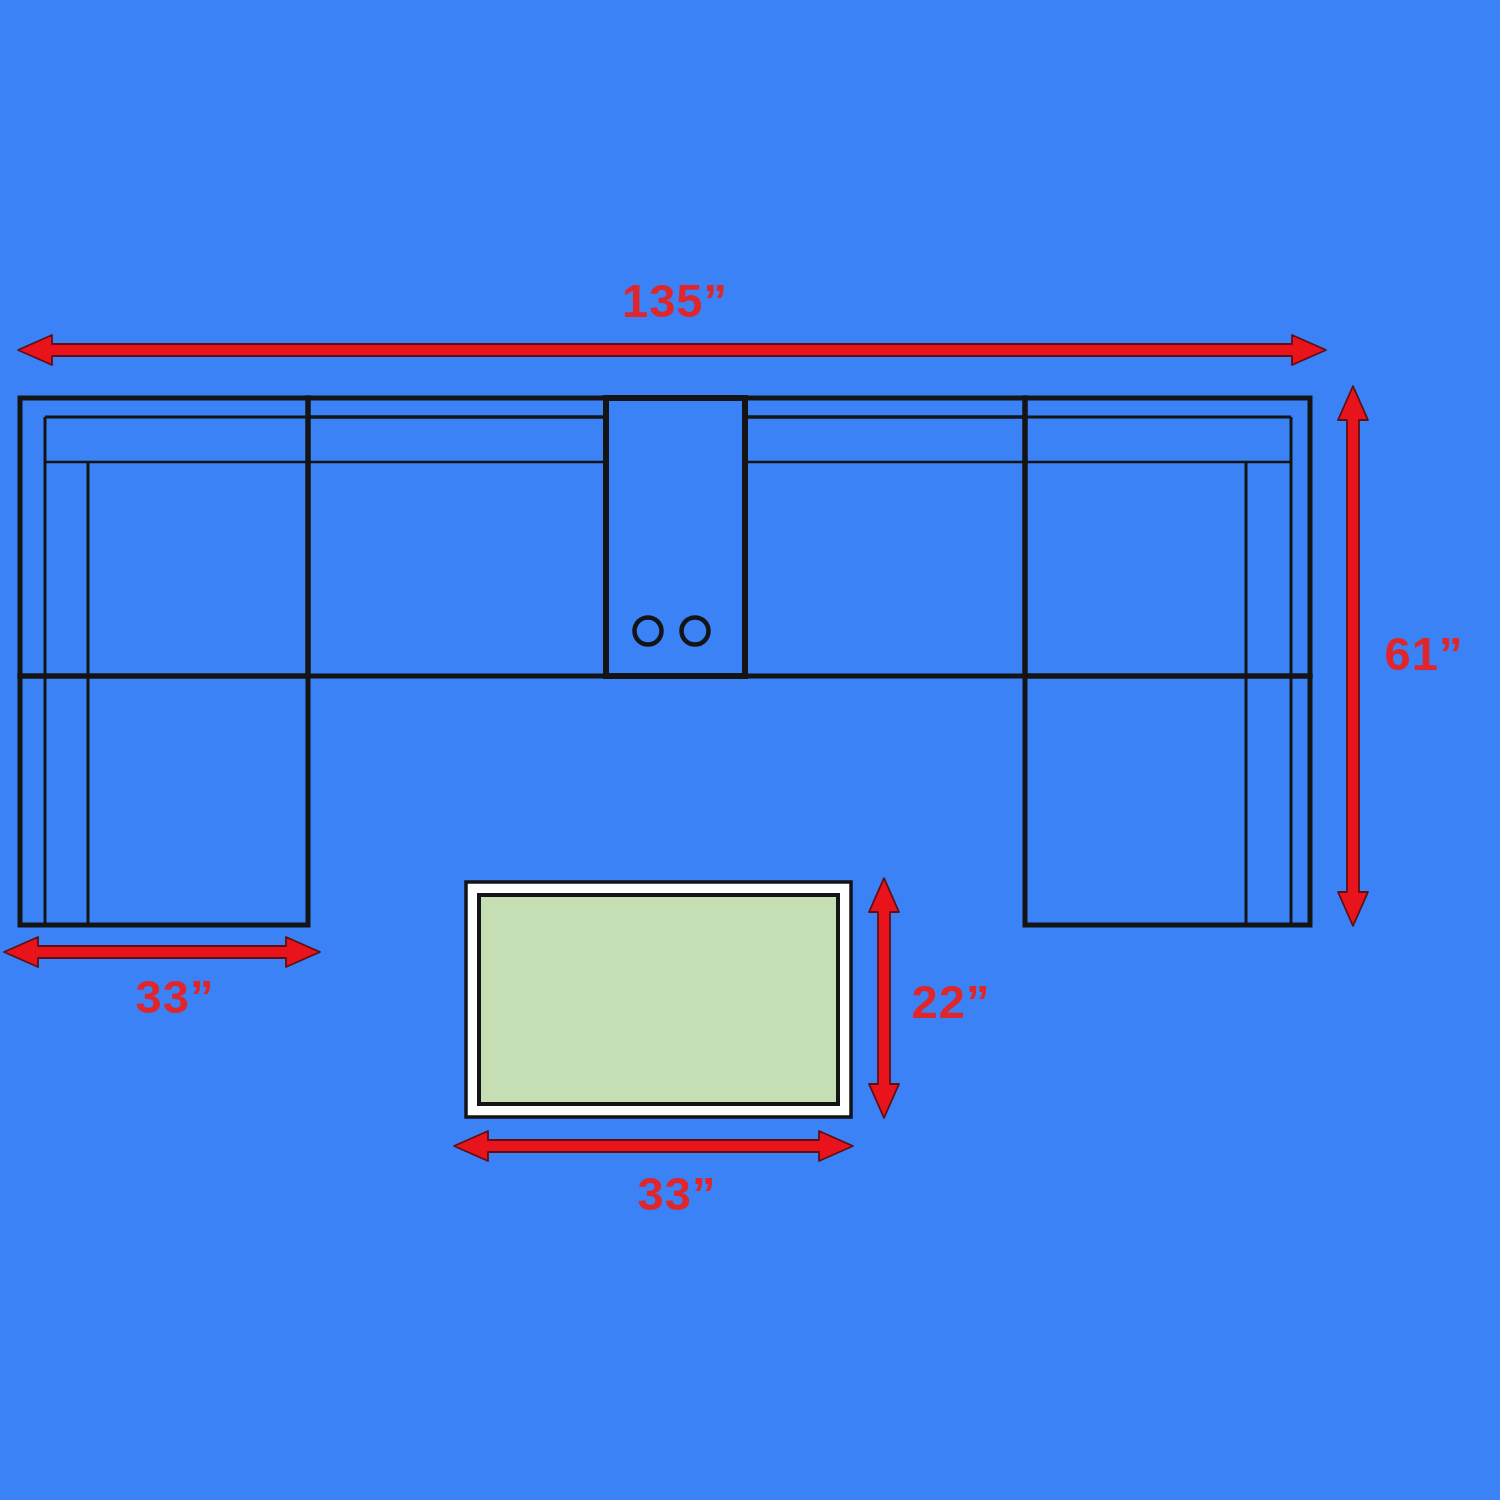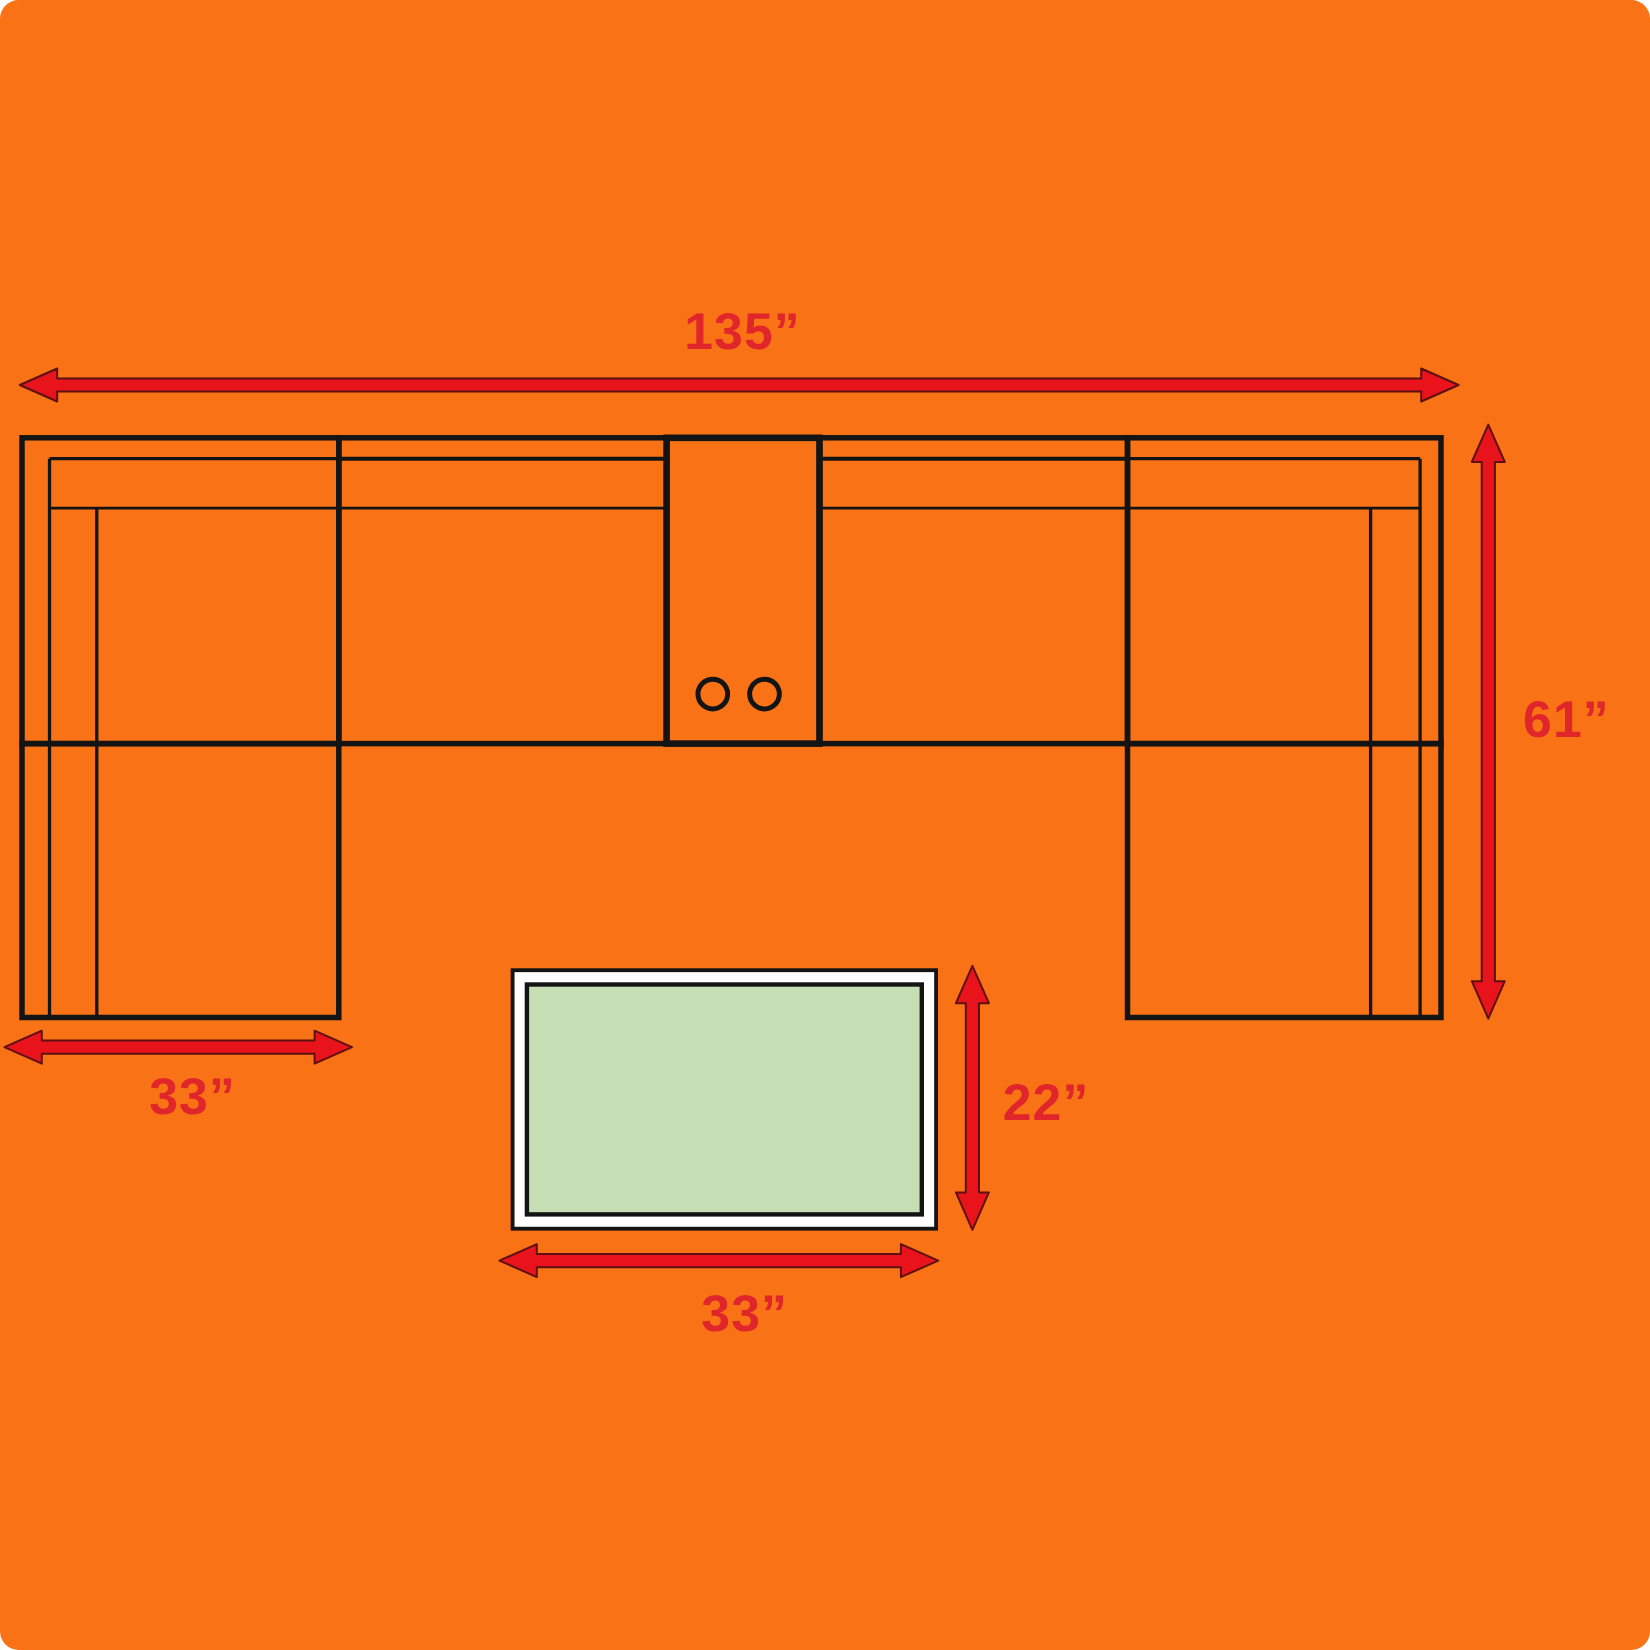--- a/index.html
+++ b/index.html
@@ -9,22 +9,21 @@
     height: 1500px;
     background: #ffffff;
     font-family: "Liberation Sans", sans-serif;
     overflow: hidden;
   }
   .canvas-wrap {
     position: absolute;
     left: 0; top: 0;
     width: 1500px;
     height: 1500px;
-    background: #f97316;
-    border-radius: 17px;
+    background: #3b82f6;
   }
   svg { display: block; }
   text.dim-label {
     font-family: "Liberation Sans", "DejaVu Sans", sans-serif;
     font-weight: bold;
     font-size: 47px;
     letter-spacing: 1px;
   }
 </style>
 </head>

